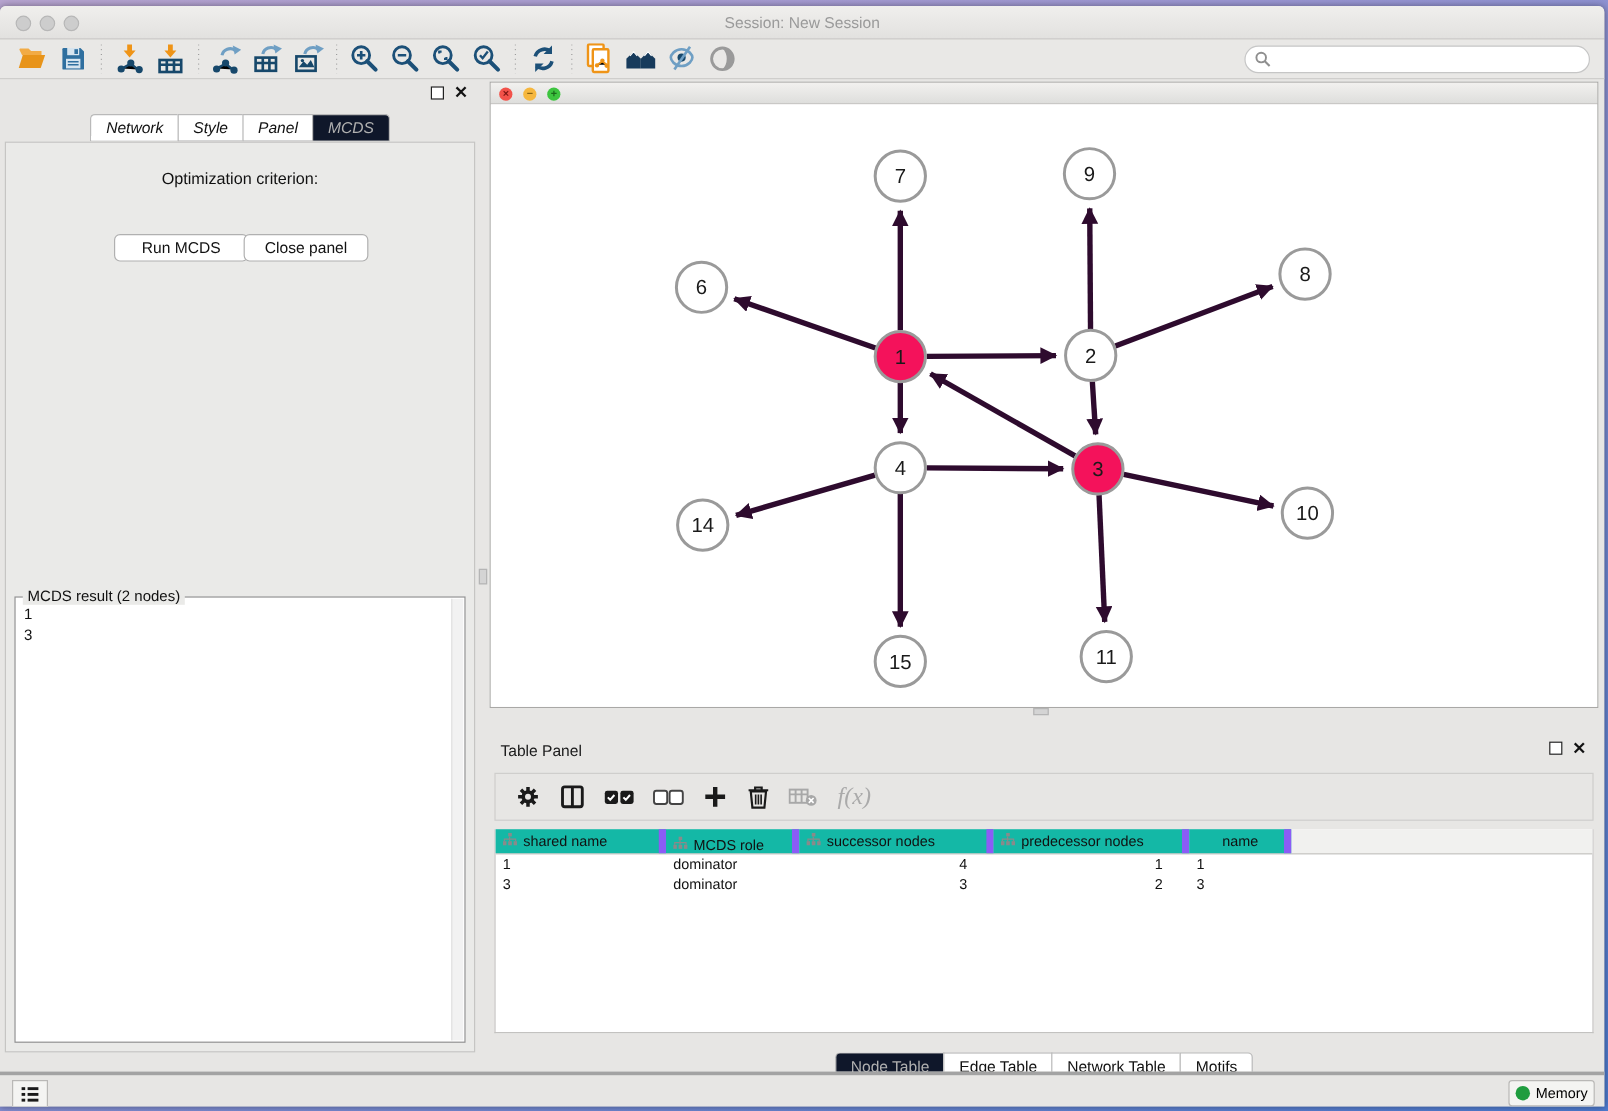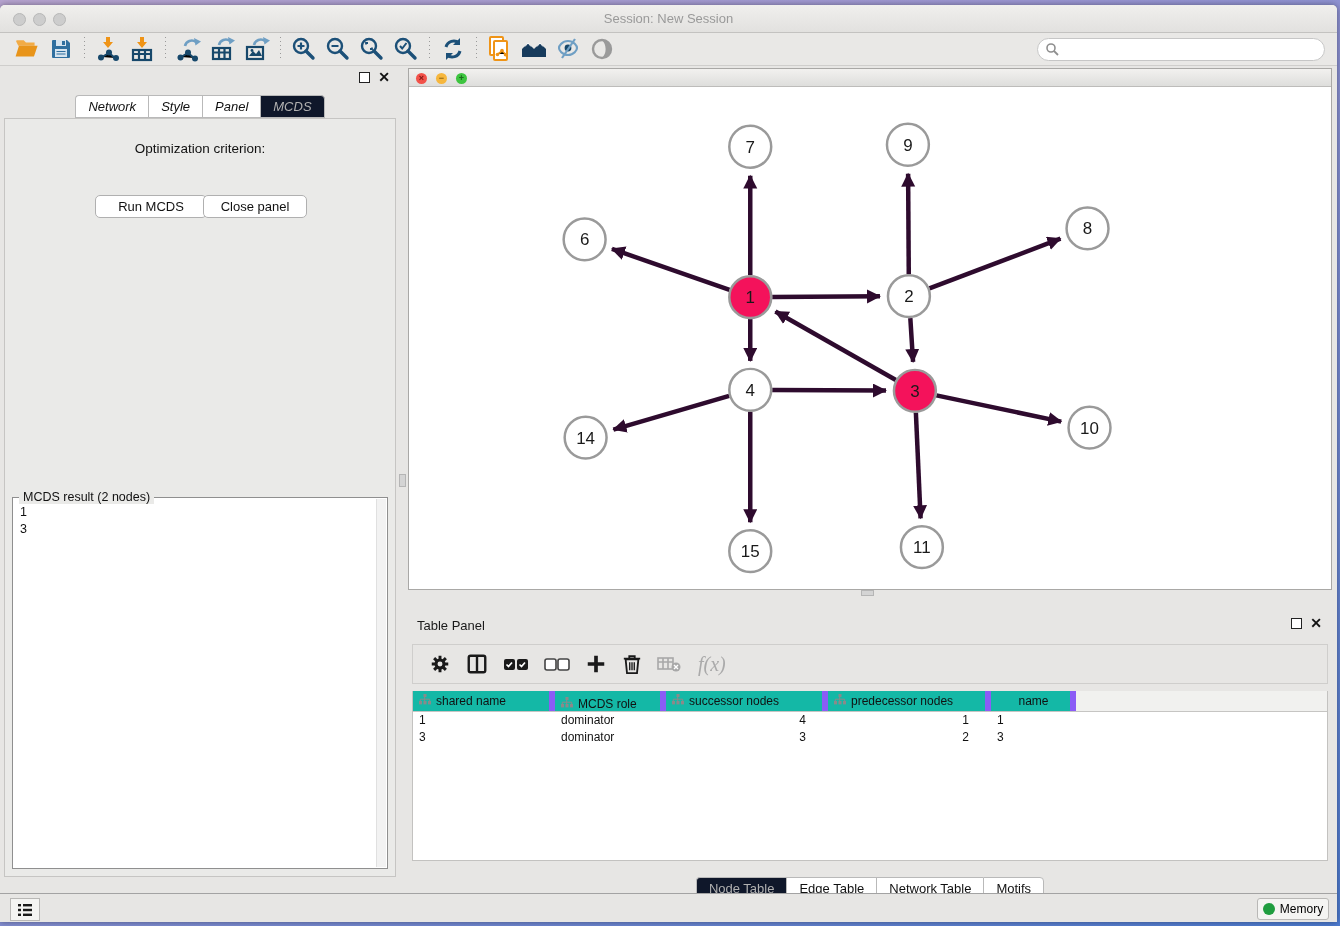--- a/index.html
+++ b/index.html
@@ -100,21 +100,21 @@
   .th { display:flex; align-items:center; gap:5px; padding-left:6px;
     border-right:6px solid #8b5cf6; background:#14b8a6; font-size:12px; color:#111; }
   .tr { display:flex; height:16.5px; align-items:center; }
   .td { padding:0 6px; overflow:hidden; white-space:nowrap; color:#111; }
   .td.right { text-align:right; padding-right:22px; }
   #tp-tabs { position:absolute; left:0; top:264px; width:100%; height:24px;
     display:flex; justify-content:center; }
 
   
   #statusbar { position:absolute; left:0; top:888px; width:100%; height:29px;
-    background:#e7e6e4; border-top:1px solid #a3a3a3; }
+    background:#e7e6e4; border-top:3px solid #a3a3a3; }
   #list-btn { position:absolute; left:10px; top:4px; width:30px; height:23px;
     background:#f4f4f2; border:1px solid #b9b8b6; display:flex;
     align-items:center; justify-content:center; }
   #memory-btn { position:absolute; right:8px; top:4px; width:72px; height:22px;
     background:#f4f4f2; border:1px solid #b9b8b6; border-radius:3px;
     display:flex; align-items:center; justify-content:center; gap:5px; font-size:12px; }
   #memory-dot { width:12px; height:12px; border-radius:50%; background:#1f9d3f; }
 </style>
 </head>
 <body>

